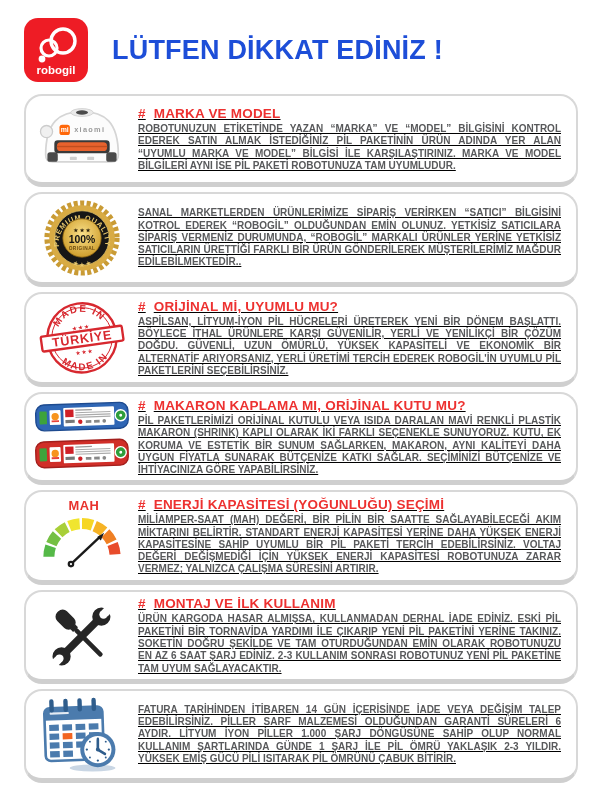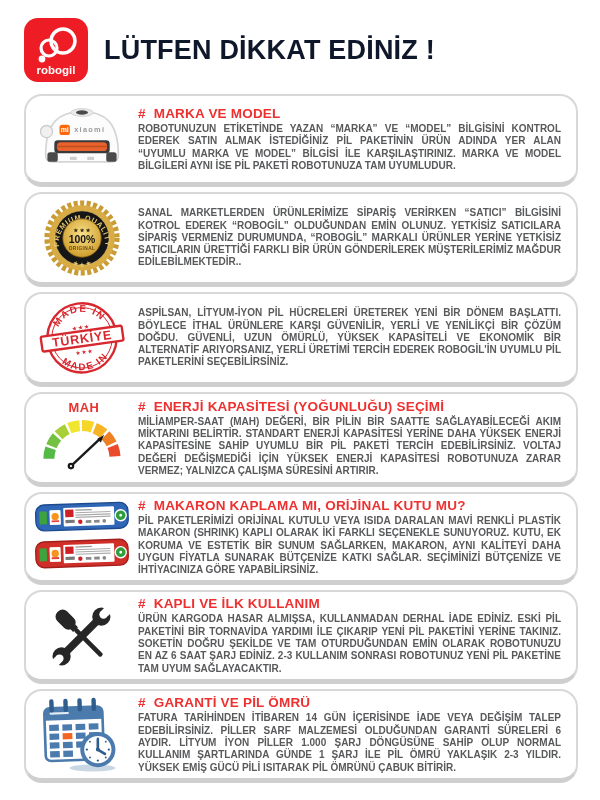--- a/index.html
+++ b/index.html
@@ -5,35 +5,35 @@
   * { margin:0; padding:0; box-sizing:border-box; }
   html,body { background:#fff; }
   .page{
     width:600px; height:800px; overflow:hidden; background:#fff;
     font-family:"Liberation Sans", sans-serif;
   }
   
   .hdr{ display:flex; align-items:center; padding:18px 0 10px 24px; }
   .logo-tile{ width:64px; height:64px; flex:0 0 64px; }
   .title{
-    margin-left:16px; color:#0f172a; font-size:27px; font-weight:bold;
+    margin-left:24px; color:#1d4ed8; font-size:27px; font-weight:bold;
     letter-spacing:0.2px;
   }
   
   .cards{ margin:2px 22px 0 24px; }
   .card{
     display:flex; align-items:center;
     border:2px solid #D8D8D8; border-bottom-width:5px; border-bottom-color:#CFCFCF;
     border-radius:18px; margin-bottom:5px; min-height:93px; max-height:95px;
     padding:4px 0; overflow:hidden; background:#fff;
   }
   .icon-box{
     width:112px; flex:0 0 112px; display:flex; justify-content:center; align-items:center;
   }
-  .txt{ flex:1; padding-right:15px; }
+  .txt{ flex:1; padding-right:15px;text-decoration:underline; }
   .h{
     color:#ED3130; font-size:13.5px; font-weight:bold; line-height:15px; margin-bottom:2px;
     letter-spacing:0.2px;
   }
   .h .hash{ margin-right:8px; }
   .b{
     color:#58595B; font-size:10px; font-weight:bold; line-height:12.3px;
     text-align:justify; letter-spacing:0px;
   }
   svg text{ font-family:"Liberation Sans", sans-serif; font-weight:bold; }
@@ -129,47 +129,22 @@
               <textPath href="#arcBotStamp" startOffset="50%" text-anchor="middle">MADE IN</textPath>
             </text>
             <text x="50" y="39" text-anchor="middle" font-size="6.5" fill="#D7282F">★ ★ ★</text>
             <text x="50" y="70.5" text-anchor="middle" font-size="6.5" fill="#D7282F">★ ★ ★</text>
             <rect x="-2" y="41.5" width="104" height="19" rx="2" fill="#FFFFFF" stroke="#D7282F" stroke-width="3"></rect>
             <text x="50" y="56.5" text-anchor="middle" font-size="16" fill="#D7282F" letter-spacing="1">TÜRKİYE</text>
           </g>
         </svg>
       </div>
       <div class="txt">
+        <h2 class="h"><span class="hash">#</span><span>ORİJİNAL Mİ, UYUMLU MU?</span></h2>
         <p class="b">ASPİLSAN, LİTYUM-İYON PİL HÜCRELERİ ÜRETEREK YENİ BİR DÖNEM BAŞLATTI. BÖYLECE İTHAL ÜRÜNLERE KARŞI GÜVENİLİR, YERLİ VE YENİLİKÇİ BİR ÇÖZÜM DOĞDU. GÜVENLİ, UZUN ÖMÜRLÜ, YÜKSEK KAPASİTELİ VE EKONOMİK BİR ALTERNATİF ARIYORSANIZ, YERLİ ÜRETİMİ TERCİH EDEREK ROBOGİL'İN UYUMLU PİL PAKETLERİNİ SEÇEBİLİRSİNİZ.</p>
-      </div>
-    </section>
-
-    <section class="card">
-      <div class="icon-box">
-        <svg viewBox="0 0 100 88" width="92">
-          <text x="52" y="15" text-anchor="middle" font-size="14" fill="#E8322D" letter-spacing="0.5">MAH</text>
-          <g fill="none" stroke-width="12">
-            <path d="M14.0,66.0 A36,36 0 0 1 15.9,54.6" stroke="#55B948"></path>
-            <path d="M16.7,52.2 A36,36 0 0 1 22.8,42.4" stroke="#74C043"></path>
-            <path d="M24.5,40.5 A36,36 0 0 1 33.9,33.8" stroke="#A8CF38"></path>
-            <path d="M36.2,32.7 A36,36 0 0 1 47.5,30.1" stroke="#F0E52F"></path>
-            <path d="M50.0,30.0 A36,36 0 0 1 61.4,31.9" stroke="#F6D626"></path>
-            <path d="M63.8,32.7 A36,36 0 0 1 73.6,38.8" stroke="#F6B325"></path>
-            <path d="M75.5,40.5 A36,36 0 0 1 82.2,49.9" stroke="#EF7F23"></path>
-            <path d="M83.3,52.2 A36,36 0 0 1 85.9,63.5" stroke="#E84C2B"></path>
-          </g>
-          <line x1="38" y1="74" x2="70" y2="44" stroke="#1A1A1A" stroke-width="2.6"></line>
-          <polygon points="74,40 66.5,44.5 70.5,48.5" fill="#1A1A1A"></polygon>
-          <circle cx="38" cy="74" r="3.6" fill="#1A1A1A"></circle>
-          <circle cx="38" cy="74" r="1.2" fill="#FFFFFF"></circle>
-        </svg>
-      </div>
-      <div class="txt">
-        <h2 class="h"><span class="hash">#</span><span>ENERJİ KAPASİTESİ (YOĞUNLUĞU) SEÇİMİ</span></h2>
-        <p class="b">MİLİAMPER-SAAT (MAH) DEĞERİ, BİR PİLİN BİR SAATTE SAĞLAYABİLECEĞİ AKIM MİKTARINI BELİRTİR. STANDART ENERJİ KAPASİTESİ YERİNE DAHA YÜKSEK ENERJİ KAPASİTESİNE SAHİP UYUMLU BİR PİL PAKETİ TERCİH EDEBİLİRSİNİZ. VOLTAJ DEĞERİ DEĞİŞMEDİĞİ İÇİN YÜKSEK ENERJİ KAPASİTESİ ROBOTUNUZA ZARAR VERMEZ; YALNIZCA ÇALIŞMA SÜRESİNİ ARTIRIR.</p>
       </div>
     </section>
 
     <section class="card">
       <div class="icon-box">
         <svg viewBox="0 0 104 80" width="96">
           <g transform="rotate(-2 52 20)">
             <rect x="2" y="4" width="100" height="28" rx="9" fill="#2F66B5" stroke="#1D4A8F" stroke-width="1.5"></rect>
             <rect x="6" y="11" width="8" height="14" rx="1" fill="#3DA33C"></rect>
             <rect x="17" y="10" width="12" height="16" rx="1" fill="#FFFFFF"></rect>
@@ -212,20 +187,46 @@
         </svg>
       </div>
       <div class="txt">
         <h2 class="h"><span class="hash">#</span><span>MAKARON KAPLAMA MI, ORİJİNAL KUTU MU?</span></h2>
         <p class="b">PİL PAKETLERİMİZİ ORİJİNAL KUTULU VEYA ISIDA DARALAN MAVİ RENKLİ PLASTİK MAKARON (SHRINK) KAPLI OLARAK İKİ FARKLI SEÇENEKLE SUNUYORUZ. KUTU, EK KORUMA VE ESTETİK BİR SUNUM SAĞLARKEN, MAKARON, AYNI KALİTEYİ DAHA UYGUN FİYATLA SUNARAK BÜTÇENİZE KATKI SAĞLAR. SEÇİMİNİZİ BÜTÇENİZE VE İHTİYACINIZA GÖRE YAPABİLİRSİNİZ.</p>
       </div>
     </section>
 
     <section class="card">
       <div class="icon-box">
+        <svg viewBox="0 0 100 88" width="92">
+          <text x="52" y="15" text-anchor="middle" font-size="14" fill="#E8322D" letter-spacing="0.5">MAH</text>
+          <g fill="none" stroke-width="12">
+            <path d="M14.0,66.0 A36,36 0 0 1 15.9,54.6" stroke="#55B948"></path>
+            <path d="M16.7,52.2 A36,36 0 0 1 22.8,42.4" stroke="#74C043"></path>
+            <path d="M24.5,40.5 A36,36 0 0 1 33.9,33.8" stroke="#A8CF38"></path>
+            <path d="M36.2,32.7 A36,36 0 0 1 47.5,30.1" stroke="#F0E52F"></path>
+            <path d="M50.0,30.0 A36,36 0 0 1 61.4,31.9" stroke="#F6D626"></path>
+            <path d="M63.8,32.7 A36,36 0 0 1 73.6,38.8" stroke="#F6B325"></path>
+            <path d="M75.5,40.5 A36,36 0 0 1 82.2,49.9" stroke="#EF7F23"></path>
+            <path d="M83.3,52.2 A36,36 0 0 1 85.9,63.5" stroke="#E84C2B"></path>
+          </g>
+          <line x1="38" y1="74" x2="70" y2="44" stroke="#1A1A1A" stroke-width="2.6"></line>
+          <polygon points="74,40 66.5,44.5 70.5,48.5" fill="#1A1A1A"></polygon>
+          <circle cx="38" cy="74" r="3.6" fill="#1A1A1A"></circle>
+          <circle cx="38" cy="74" r="1.2" fill="#FFFFFF"></circle>
+        </svg>
+      </div>
+      <div class="txt">
+        <h2 class="h"><span class="hash">#</span><span>ENERJİ KAPASİTESİ (YOĞUNLUĞU) SEÇİMİ</span></h2>
+        <p class="b">MİLİAMPER-SAAT (MAH) DEĞERİ, BİR PİLİN BİR SAATTE SAĞLAYABİLECEĞİ AKIM MİKTARINI BELİRTİR. STANDART ENERJİ KAPASİTESİ YERİNE DAHA YÜKSEK ENERJİ KAPASİTESİNE SAHİP UYUMLU BİR PİL PAKETİ TERCİH EDEBİLİRSİNİZ. VOLTAJ DEĞERİ DEĞİŞMEDİĞİ İÇİN YÜKSEK ENERJİ KAPASİTESİ ROBOTUNUZA ZARAR VERMEZ; YALNIZCA ÇALIŞMA SÜRESİNİ ARTIRIR.</p>
+      </div>
+    </section>
+
+    <section class="card">
+      <div class="icon-box">
         <svg viewBox="0 0 100 100" width="76">
           <g fill="#262626">
             <g transform="rotate(45 50 50)">
               <rect x="45" y="20" width="10" height="60"></rect>
               <circle cx="50" cy="14" r="12"></circle>
               <circle cx="50" cy="88" r="12"></circle>
             </g>
             <g transform="rotate(-45 50 50)">
               <rect x="41" y="5" width="18" height="29" rx="8"></rect>
               <rect x="45.5" y="33" width="9" height="5"></rect>
@@ -236,21 +237,21 @@
             <g transform="rotate(45 50 50)">
               <circle cx="50" cy="10" r="5.5"></circle>
                 <rect x="44.5" y="-2" width="11" height="10"></rect>
               <circle cx="50" cy="92" r="5.5"></circle>
                 <rect x="44.5" y="94" width="11" height="10"></rect>
             </g>
           </g>
         </svg>
       </div>
       <div class="txt">
-        <h2 class="h"><span class="hash">#</span><span>KAPLI VE İLK KULLANIM</span></h2>
+        <h2 class="h"><span class="hash">#</span><span>MONTAJ VE İLK KULLANIM</span></h2>
         <p class="b">ÜRÜN KARGODA HASAR ALMIŞSA, KULLANMADAN DERHAL İADE EDİNİZ. ESKİ PİL PAKETİNİ BİR TORNAVİDA YARDIMI İLE ÇIKARIP YENİ PİL PAKETİNİ YERİNE TAKINIZ. SOKETİN DOĞRU ŞEKİLDE VE TAM OTURDUĞUNDAN EMİN OLARAK ROBOTUNUZU EN AZ 6 SAAT ŞARJ EDİNİZ. 2-3 KULLANIM SONRASI ROBOTUNUZ YENİ PİL PAKETİNE TAM UYUM SAĞLAYACAKTIR.</p>
       </div>
     </section>
 
     <section class="card">
       <div class="icon-box">
         <svg viewBox="0 0 100 90" width="88">
           <ellipse cx="62" cy="83" rx="26" ry="4" fill="#C9D6E4"></ellipse>
           <g transform="rotate(-2 42 45)">
             <rect x="8" y="14" width="66" height="60" rx="6" fill="#FFFFFF" stroke="#4B7BAD" stroke-width="3"></rect>
@@ -289,19 +290,18 @@
               <circle cx="77" cy="53" r="1.1"></circle>
             <circle cx="59" cy="71" r="1.1"></circle>
               <circle cx="77" cy="71" r="1.1"></circle>
           </g>
           <line x1="68" y1="62" x2="68" y2="51" stroke="#2F5D8C" stroke-width="3" stroke-linecap="round"></line>
           <line x1="68" y1="62" x2="76" y2="67" stroke="#2F5D8C" stroke-width="3" stroke-linecap="round"></line>
           <circle cx="68" cy="62" r="2.2" fill="#2F5D8C"></circle>
         </svg>
       </div>
       <div class="txt">
-        <h2 class="h"><span class="hash">#</span><span>GARANTİ VE PİL ÖMRÜ</span></h2>
         <p class="b">FATURA TARİHİNDEN İTİBAREN 14 GÜN İÇERİSİNDE İADE VEYA DEĞİŞİM TALEP EDEBİLİRSİNİZ. PİLLER SARF MALZEMESİ OLDUĞUNDAN GARANTİ SÜRELERİ 6 AYDIR. LİTYUM İYON PİLLER 1.000 ŞARJ DÖNGÜSÜNE SAHİP OLUP NORMAL KULLANIM ŞARTLARINDA GÜNDE 1 ŞARJ İLE PİL ÖMRÜ YAKLAŞIK 2-3 YILDIR. YÜKSEK EMİŞ GÜCÜ PİLİ ISITARAK PİL ÖMRÜNÜ ÇABUK BİTİRİR.</p>
       </div>
     </section>
 
   </div>
 </div>
 
 </body></html>

